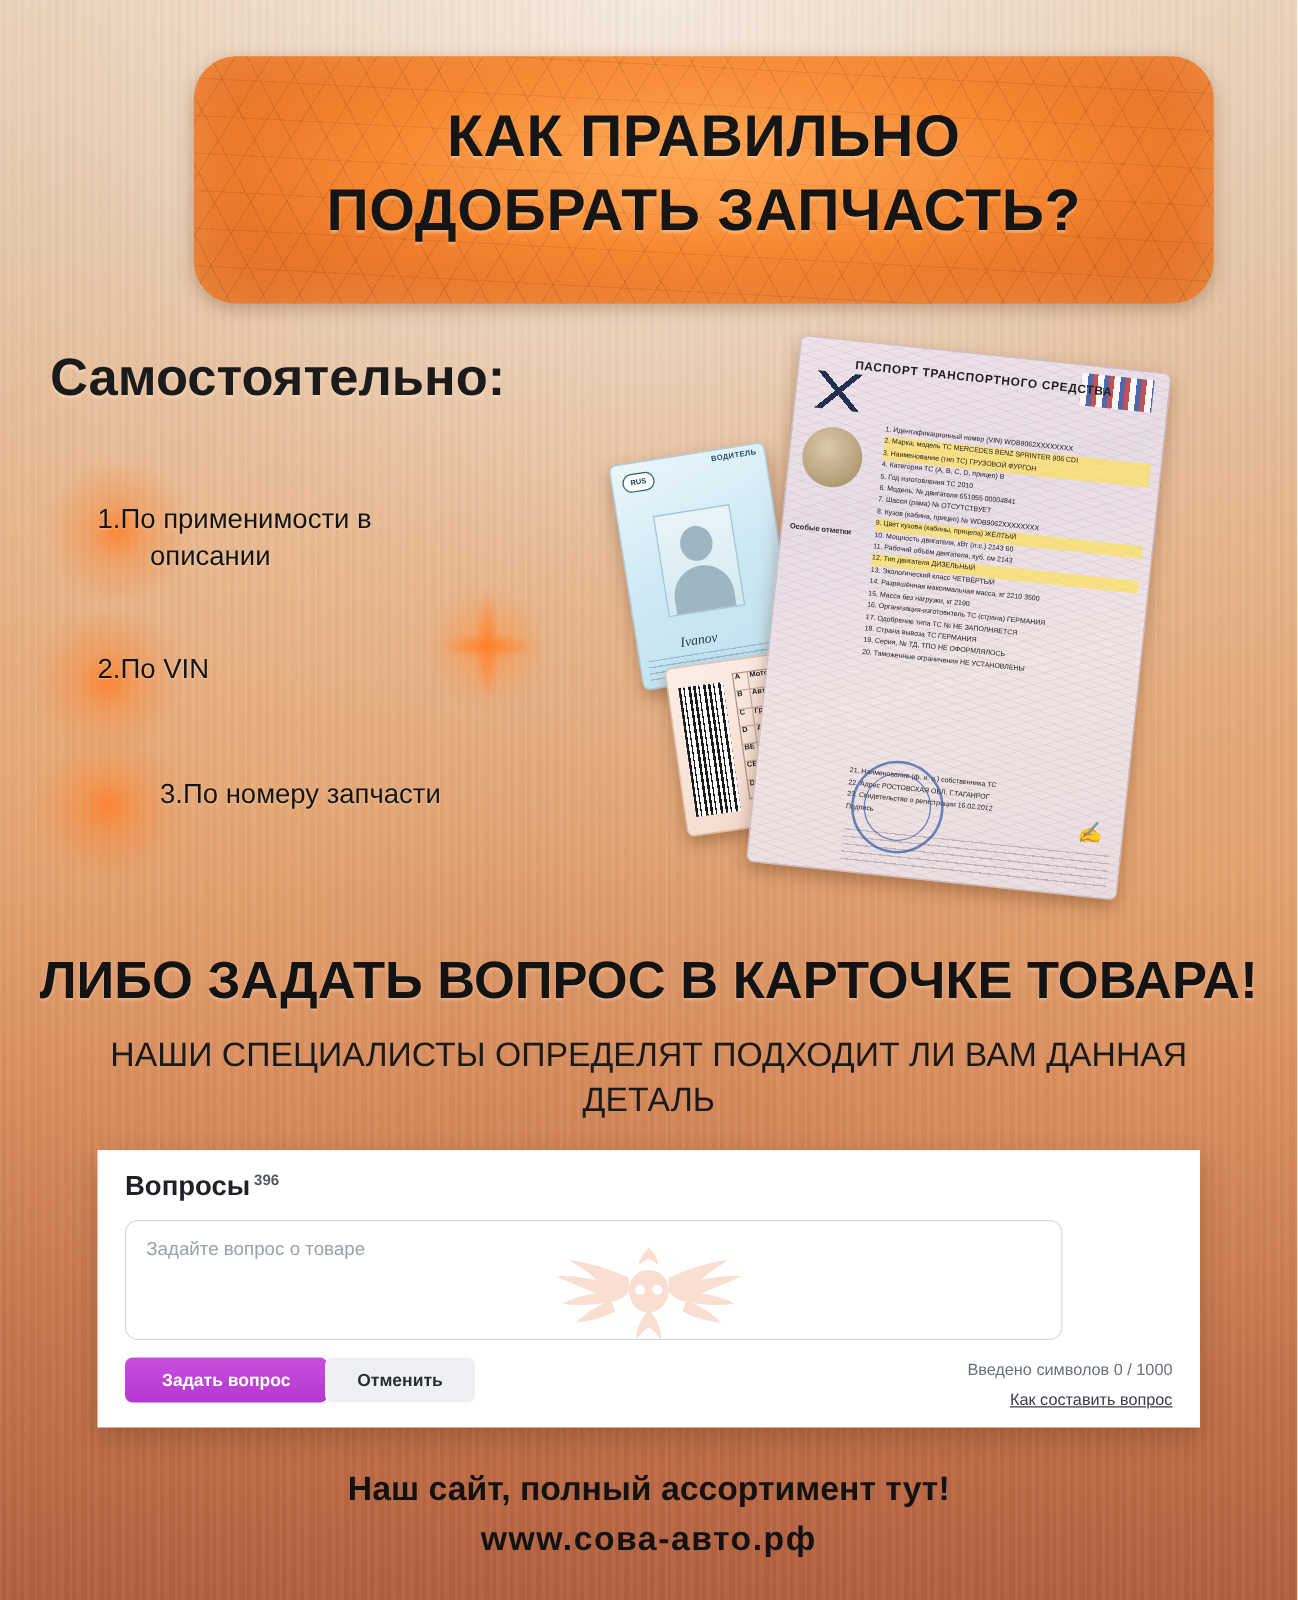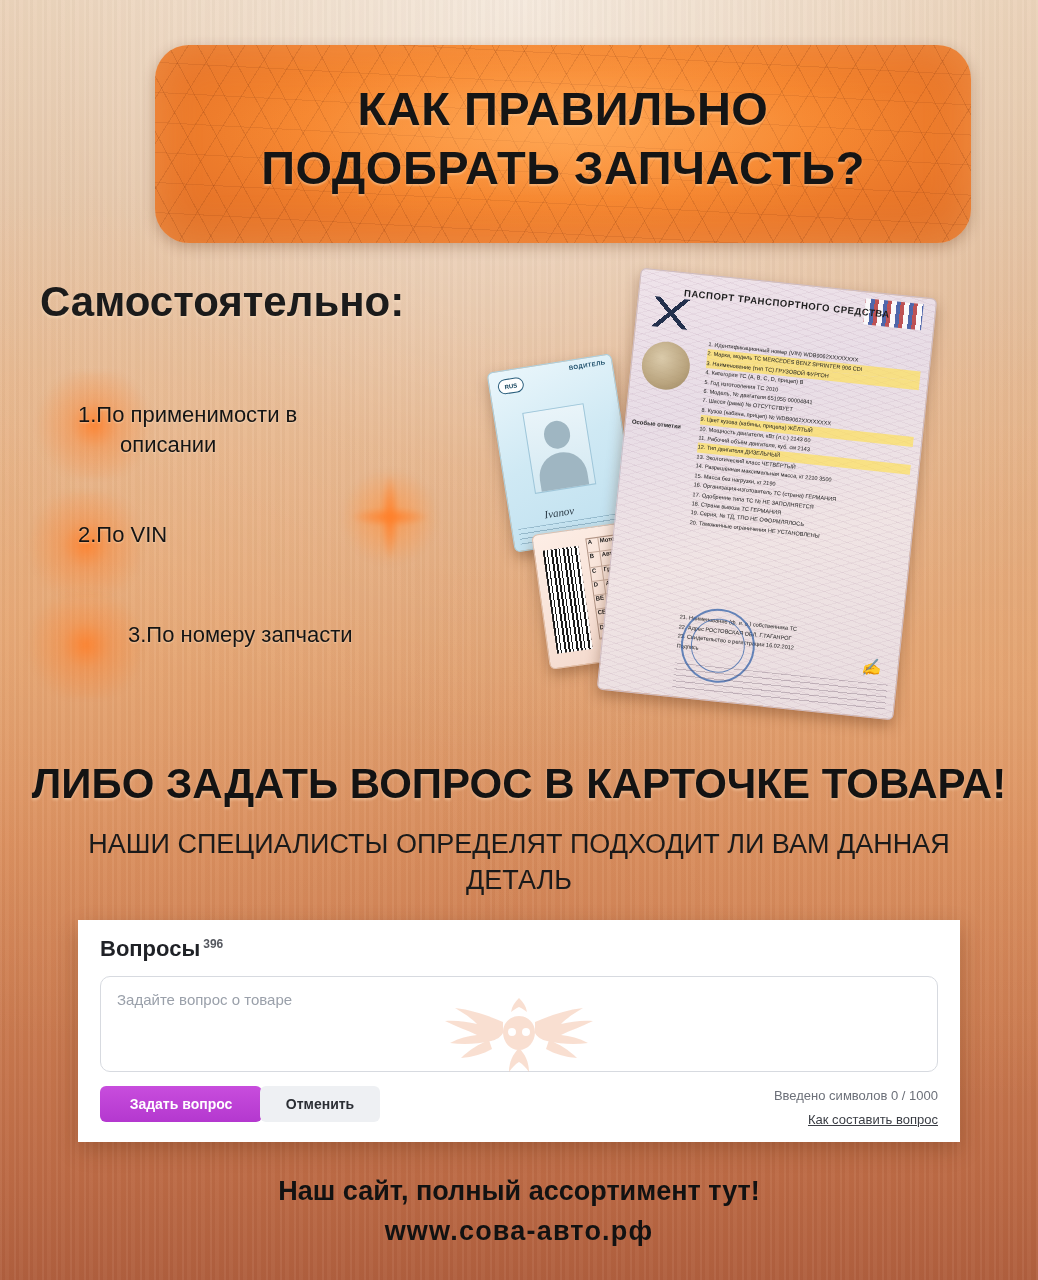--- a/index.html
+++ b/index.html
@@ -323,21 +323,21 @@
   }
   #widget .w-title {
     position: absolute; left: 22px; top: 16px;
     font-size: 22px; font-weight: bold; color: #1f2126;
   }
   #widget .w-title sup {
     font-size: 12px; font-weight: bold; color: #55585f; margin-left: 3px;
   }
   #widget .w-field {
     position: absolute; left: 22px; top: 56px;
-    width: 838px; height: 96px;
+    width: 750px; height: 96px;
     border: 1px solid #d7dae0;
     border-radius: 10px;
     background: #fff;
   }
   #widget .w-field .ph {
     position: absolute; left: 16px; top: 14px;
     font-size: 15px; color: #9aa0aa;
   }
   #widget .owl {
     position: absolute; left: 50%; top: 56px; transform: translateX(-50%);

